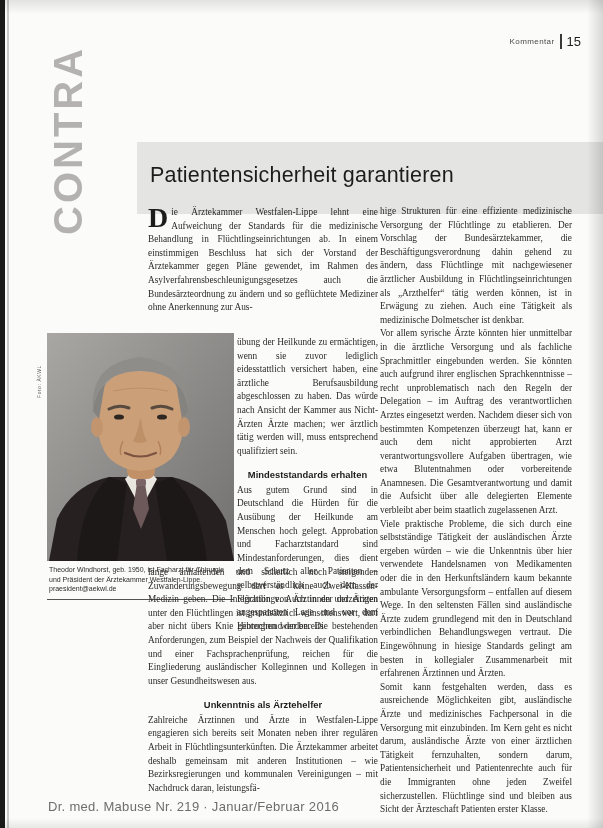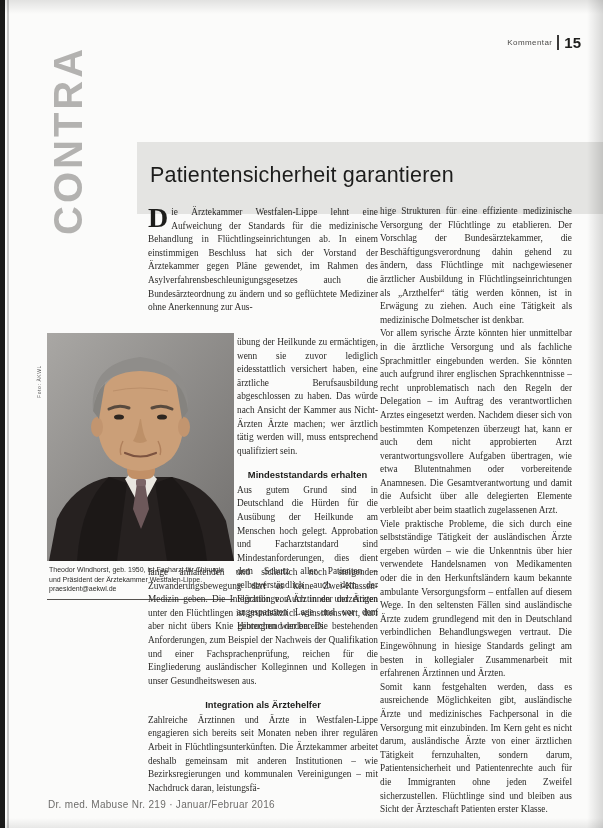--- a/index.html
+++ b/index.html
@@ -13,21 +13,21 @@
   .scan-top{position:absolute;left:0;top:0;width:603px;height:14px;
             background:linear-gradient(to bottom,rgba(0,0,0,.10),rgba(0,0,0,0));}
   .scan-bottom{position:absolute;left:0;bottom:0;width:603px;height:10px;
                background:linear-gradient(to top,rgba(0,0,0,.08),rgba(0,0,0,0));}
 
   
   .pagehead{position:absolute;right:22px;top:34px;display:flex;align-items:center;gap:5px;}
   .pagehead .section{font-size:8px;letter-spacing:.4px;color:#4c4b49;}
   .pagehead .rule{width:1px;height:15px;background:#3a3938;}
   .pagehead .rule2{width:1px;height:15px;background:#3a3938;margin-left:-5px;}
-  .pagehead .num{font-size:15px;font-weight:bold;color:#1d1d1b;}
+  .pagehead .num{font-size:13px;font-weight:normal;color:#1d1d1b;}
 
   .kicker{position:absolute;left:100px;top:76px;width:480px;
           font-size:15px;font-weight:bold;letter-spacing:.2px;}
 
   .contra{position:absolute;left:-11px;top:126px;width:158px;height:60px;
           transform:rotate(-90deg);font-size:40px;font-weight:bold;
           letter-spacing:3px;color:#b3b2b0;text-align:center;line-height:60px;}
 
   .band{position:absolute;left:137px;top:142px;width:466px;height:72px;background:#e4e4e2;}
   .headline{position:absolute;left:13px;top:21px;font-size:21.5px;font-weight:normal;
@@ -50,21 +50,21 @@
   
   .photo-block{position:absolute;left:47px;top:333px;width:187px;}
   .photo{width:187px;height:228px;display:block;}
   .caption{padding:4px 2px 5px 2px;font-size:7px;line-height:9.5px;color:#2d2c2a;
            border-bottom:1px solid #55524f;}
   .caption .email{display:block;}
   .photo-credit{position:absolute;left:36px;top:398px;width:120px;height:8px;
                 transform:rotate(-90deg);transform-origin:left top;
                 font-size:5px;letter-spacing:.6px;color:#555;}
 
-  .footer{position:absolute;left:48px;top:799px;font-size:10px;color:#6e6d6b;letter-spacing:.3px;}
+  .footer{position:absolute;left:48px;top:799px;font-size:13px;color:#6e6d6b;letter-spacing:.3px;}
 </style>
 </head>
 <body>
 
 <div class="stage">
 
   <div class="scan-left"></div>
   <div class="scan-left2"></div>
   <div class="scan-top"></div>
   <div class="scan-bottom"></div>
@@ -140,21 +140,21 @@
   <div class="photo-credit">Foto: ÄKWL</div>
 
   <div class="colB body-serif">
     <p class="para">übung der Heilkunde zu ermächtigen, wenn sie zuvor lediglich eidesstattlich versichert haben, eine ärztliche Berufsausbildung abgeschlossen zu haben. Das würde nach Ansicht der Kammer aus Nicht-Ärzten Ärzte machen; wer ärztlich tätig werden will, muss entsprechend qualifiziert sein.</p>
     <div class="subhead">Mindeststandards erhalten</div>
     <p class="para">Aus gutem Grund sind in Deutschland die Hürden für die Ausübung der Heilkunde am Menschen hoch gelegt. Approbation und Facharztstandard sind Mindestanforderungen, dies dient dem Schutz aller Patienten – selbstverständlich auch dem der Flüchtlinge. Auch in der derzeitigen angespannten Lage und vor dem Hintergrund der bereits</p>
   </div>
 
   <div class="colC body-serif">
     <p class="para">lange anhaltenden und sicherlich noch steigenden Zuwanderungsbewegung darf es keine Zwei-Klassen-Medizin geben. Die Integration von Ärztinnen und Ärzten unter den Flüchtlingen ist grundsätzlich wünschenswert, darf aber nicht übers Knie gebrochen werden. Die bestehenden Anforderungen, zum Beispiel der Nachweis der Qualifikation und einer Fachsprachenprüfung, reichen für die Eingliederung ausländischer Kolleginnen und Kollegen in unser Gesundheitswesen aus.</p>
-    <div class="subhead">Integration als Ärztehelfer</div>
+    <div class="subhead">Unkenntnis als Ärztehelfer</div>
     <p class="para">Zahlreiche Ärztinnen und Ärzte in Westfalen-Lippe engagieren sich bereits seit Monaten neben ihrer regulären Arbeit in Flüchtlingsunterkünften. Die Ärztekammer arbeitet deshalb gemeinsam mit anderen Institutionen – wie Bezirksregierungen und kommunalen Vereinigungen – mit Nachdruck daran, leistungsfä-</p>
   </div>
 
   <div class="colR body-serif">
     <p class="para">hige Strukturen für eine effiziente medizinische Versorgung der Flüchtlinge zu etablieren. Der Vorschlag der Bundesärztekammer, die Beschäftigungsverordnung dahin gehend zu ändern, dass Flüchtlinge mit nachgewiesener ärztlicher Ausbildung in Flüchtlingseinrichtungen als „Arzthelfer“ tätig werden können, ist in Erwägung zu ziehen. Auch eine Tätigkeit als medizinische Dolmetscher ist denkbar.</p>
     <p class="para">Vor allem syrische Ärzte könnten hier unmittelbar in die ärztliche Versorgung und als fachliche Sprachmittler eingebunden werden. Sie könnten auch aufgrund ihrer englischen Sprachkenntnisse – recht unproblematisch nach den Regeln der Delegation – im Auftrag des verantwortlichen Arztes eingesetzt werden. Nachdem dieser sich von bestimmten Kompetenzen überzeugt hat, kann er auch dem nicht approbierten Arzt verantwortungsvollere Aufgaben übertragen, wie etwa Blutentnahmen oder vorbereitende Anamnesen. Die Gesamtverantwortung und damit die Aufsicht über alle delegierten Elemente verbleibt aber beim staatlich zugelassenen Arzt.</p>
     <p class="para">Viele praktische Probleme, die sich durch eine selbstständige Tätigkeit der ausländischen Ärzte ergeben würden – wie die Unkenntnis über hier verwendete Handelsnamen von Medikamenten oder die in den Herkunftsländern kaum bekannte ambulante Versorgungsform – entfallen auf diesem Wege. In den seltensten Fällen sind ausländische Ärzte zudem grundlegend mit den in Deutschland verbindlichen Behandlungswegen vertraut. Die Eingewöhnung in hiesige Standards gelingt am besten in kollegialer Zusammenarbeit mit erfahrenen Ärztinnen und Ärzten.</p>
     <p class="para"><span>Somit kann festgehalten werden, dass es ausreichende Möglichkeiten gibt, ausländische Ärzte und medizinisches Fachpersonal in die Versorgung mit einzubinden. Im Kern geht es nicht darum, ausländische Ärzte von einer ärztlichen Tätigkeit fernzuhalten, sondern darum, Patientensicherheit und Patientenrechte auch für die Immigranten ohne jeden Zweifel sicherzustellen. Flüchtlinge sind und bleiben aus Sicht der Ärzteschaft Patienten erster Klasse.</span> </p>
   </div>
 

